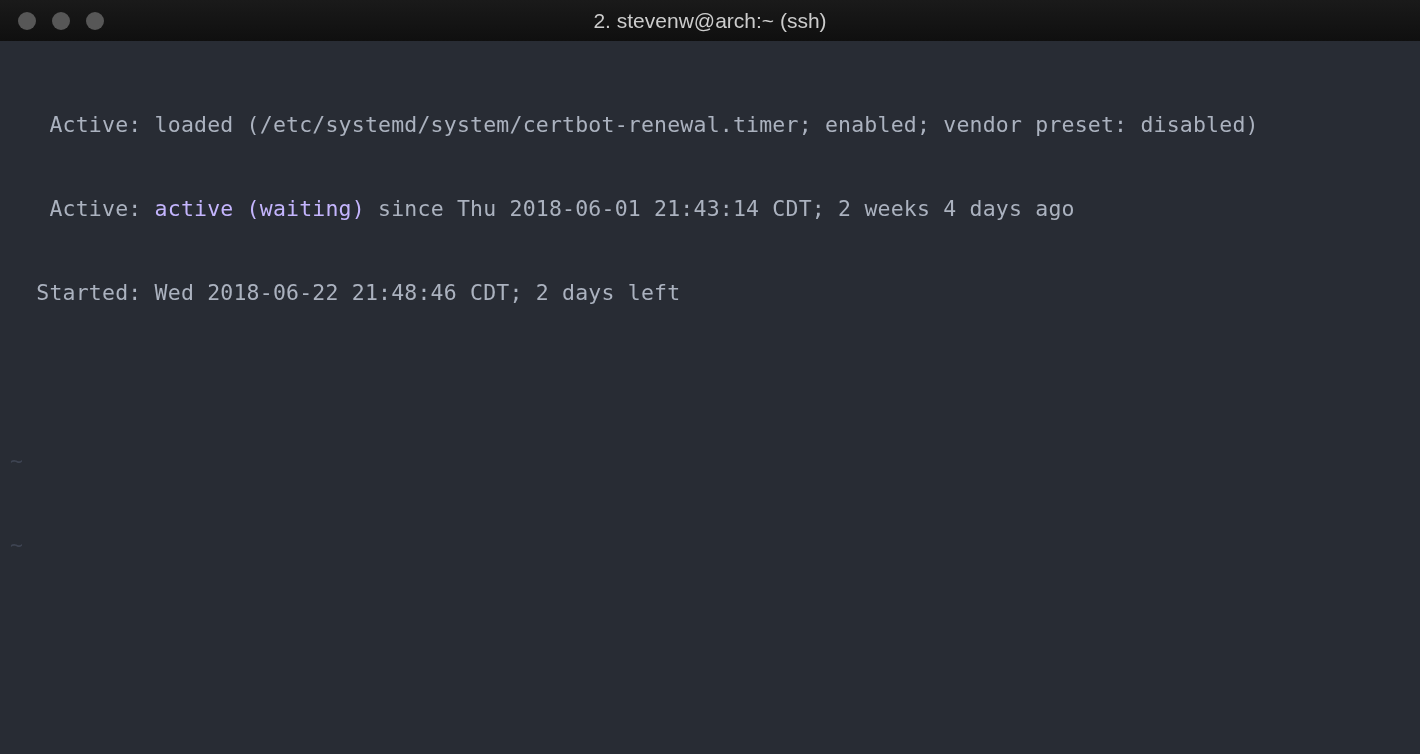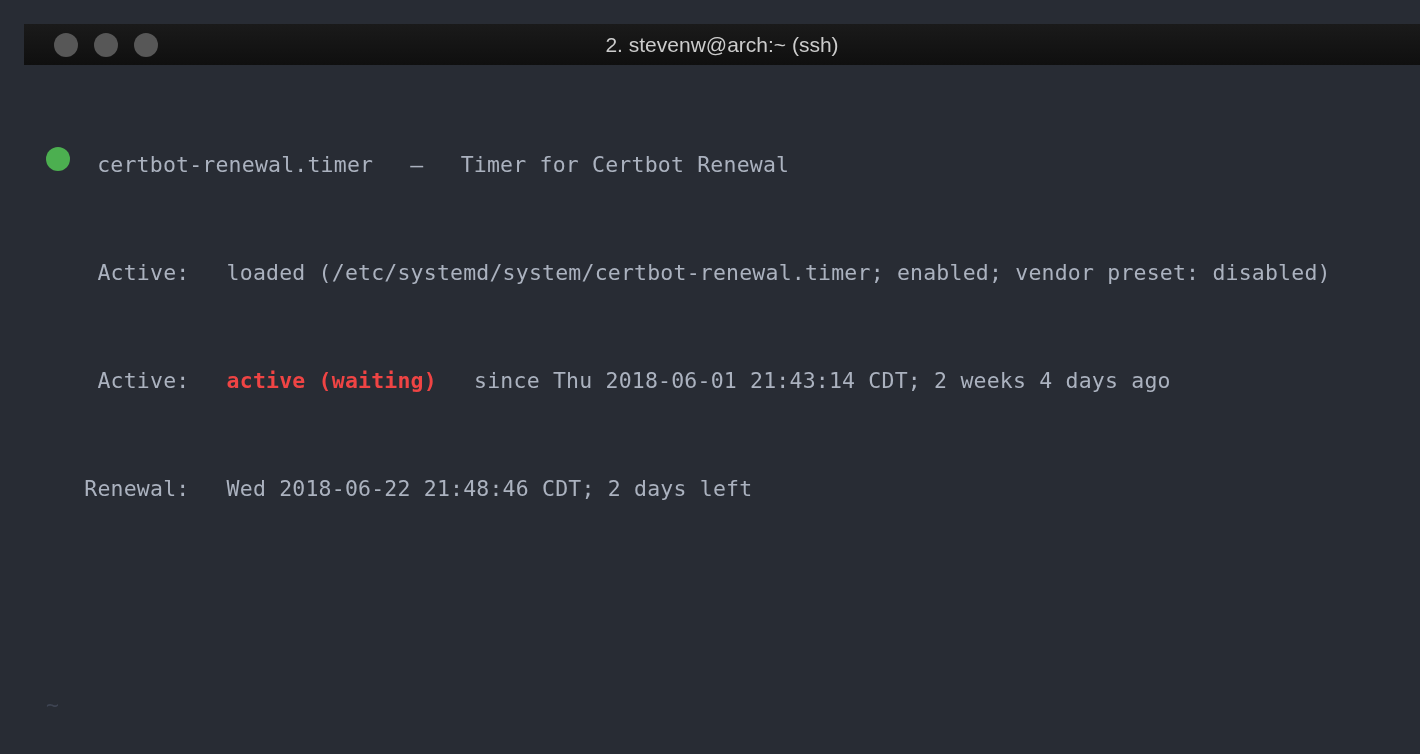--- a/index.html
+++ b/index.html
@@ -1,17 +1,17 @@
 <!DOCTYPE html>
 <html><head>
   <meta charset="utf-8">
   <style>
     * {
       margin: 0;
-      padding: 12px;
+      padding: 0;
       box-sizing: border-box;
     }
     body {
       width: 1420px;
       height: 754px;
       background: #282c34;
       font-family: "Menlo", "Monaco", "Consolas", monospace;
       font-size: 21.5px;
       color: #abb2bf;
       overflow: hidden;
@@ -61,44 +61,43 @@
     .dot {
       display: inline-block;
       width: 10px;
       height: 10px;
       border-radius: 50%;
       background: #4caf50;
       margin-right: 2px;
       vertical-align: 1px;
     }
     .green {
-      color: #ef4444;
-      font-weight: bold;
+      color: #c4b5fd;
+      font-weight: normal;
     }
     .tilde {
       color: #3e4452;
     }
   </style>
 </head>
 <body>
 
 <div class="titlebar">
   <div class="traffic-lights">
     <div class="traffic-light"></div>
     <div class="traffic-light"></div>
     <div class="traffic-light"></div>
   </div>
   <div class="window-title">2. stevenw@arch:~ (ssh)</div>
 </div>
 
 <div class="terminal">
-  <span class="line"><span class="dot"></span> <span>certbot-renewal.timer</span><span> – </span><span>Timer for Certbot Renewal</span></span>
   <span class="line"><span>   Active: </span><span>loaded (/etc/systemd/system/certbot-renewal.timer; enabled; vendor preset: disabled)</span></span>
   <span class="line"><span>   Active: </span><span class="green">active (waiting)</span><span> since Thu 2018-06-01 21:43:14 CDT; 2 weeks 4 days ago</span></span>
-  <span class="line"><span>  Renewal: </span><span>Wed 2018-06-22 21:48:46 CDT; 2 days left</span></span>
+  <span class="line"><span>  Started: </span><span>Wed 2018-06-22 21:48:46 CDT; 2 days left</span></span>
   <span class="line"> </span>
   <span class="line tilde">~</span>
   <span class="line tilde">~</span>
   
   
   
   
   
   
   

